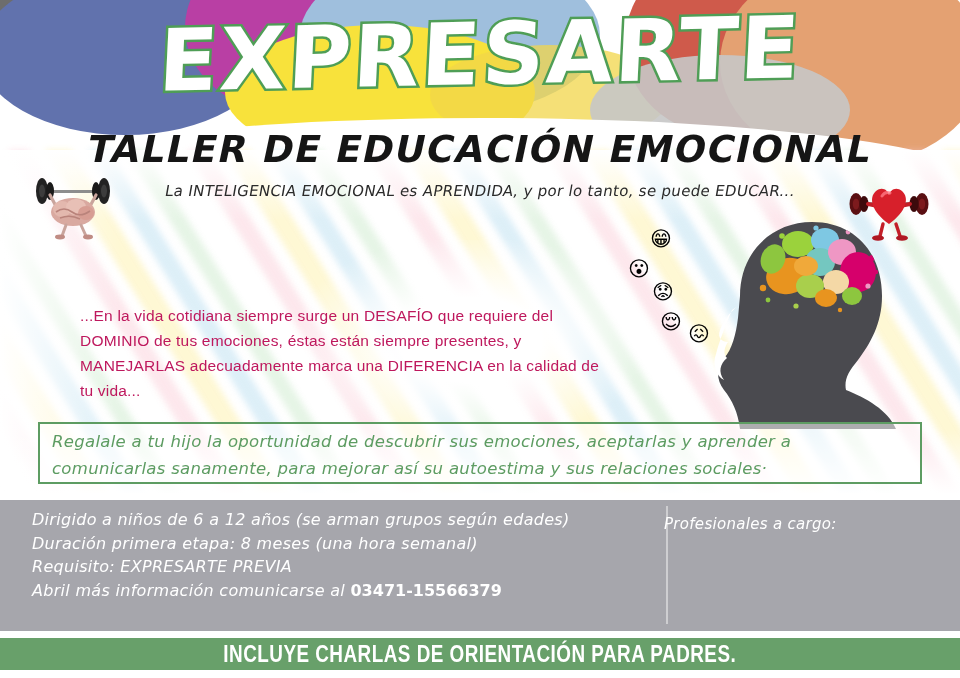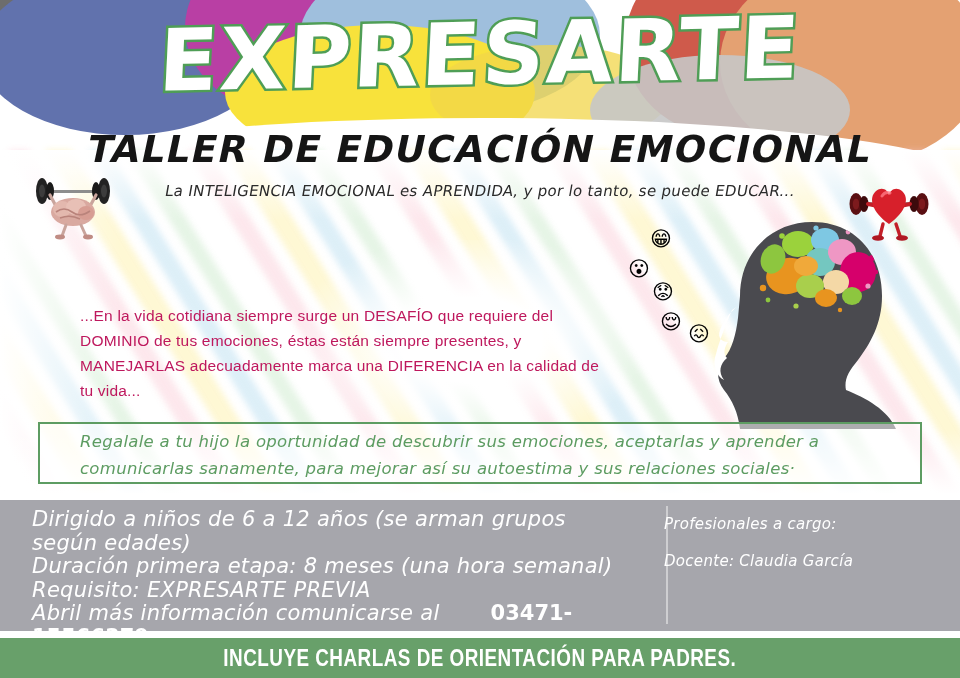--- a/index.html
+++ b/index.html
@@ -141,70 +141,68 @@
     font-family:"DejaVu Sans", sans-serif;
     font-size:21px;
     line-height:1;
   }
 
   
   .green-box {
     position:absolute; left:38px; top:422px; width:884px; height:62px;
     border:2px solid #5d9c62;
     background: rgba(255,255,255,0.55);
-    padding-left: 28px;
   }
   .green-box p {
     font-family:"DejaVu Sans", sans-serif;
     font-size:16.5px;
     line-height:27px;
     color:#5d9c62;
     font-style:italic;
     letter-spacing:.3px;
     padding:4px 12px 0 12px;
   }
 
   
   .gray-panel {
     position:absolute; left:0; top:500px; width:960px; height:131px;
     background:#a6a6ac;
   }
   .panel-left {
     position:absolute; left:32px; top:8px; width:600px;
     font-family:"DejaVu Sans", sans-serif;
     font-style:italic;
-    font-size:21px;
+    font-size:16px;
     line-height:23.5px;
     color:#ffffff;
     letter-spacing:.3px;
   }
   .panel-left .phone {
     font-style:normal;
     font-weight:700;
     letter-spacing:0;
-    margin-left:44px;
   }
   .panel-divider {
     position:absolute; left:666px; top:6px; width:2px; height:118px;
     background:rgba(255,255,255,.45);
   }
   .panel-right {
     position:absolute; left:664px; top:14px; width:260px;
     font-family:"DejaVu Sans", sans-serif;
     font-style:italic;
     font-size:15px;
     line-height:21px;
     color:#ffffff;
     letter-spacing:.3px;
   }
   .panel-right .gap { display:block; height:16px; }
 
   
   .green-banner {
-    position:absolute; left:0; top:638px; width:960px; height:40px;
+    position:absolute; left:0; top:638px; width:960px; height:32px;
     background:#68a06a;
     display:flex; align-items:center; justify-content:center;
   }
   .green-banner span {
     font-family:"Liberation Sans Narrow","Liberation Sans",sans-serif;
     font-weight:700;
     font-size:23px;
     color:#ffffff;
     letter-spacing:.6px;
     transform: scaleX(.82);
@@ -384,21 +382,20 @@
       <div>Duración primera etapa: 8 meses (una hora semanal)</div>
       <div>Requisito: EXPRESARTE PREVIA</div>
       <div><span>Abril más información comunicarse al </span><span class="phone">03471-15566379</span></div>
     </div>
 
     <div class="panel-divider"></div>
 
     <div class="panel-right">
       <div>Profesionales a cargo:</div>
       <span class="gap"></span>
-      <div>Docente: Claudia García</div>
     </div>
   </div>
 
   <div class="green-banner">
     <span>INCLUYE CHARLAS DE ORIENTACIÓN PARA PADRES.</span>
   </div>
 
 </div>
 
 </body></html>

